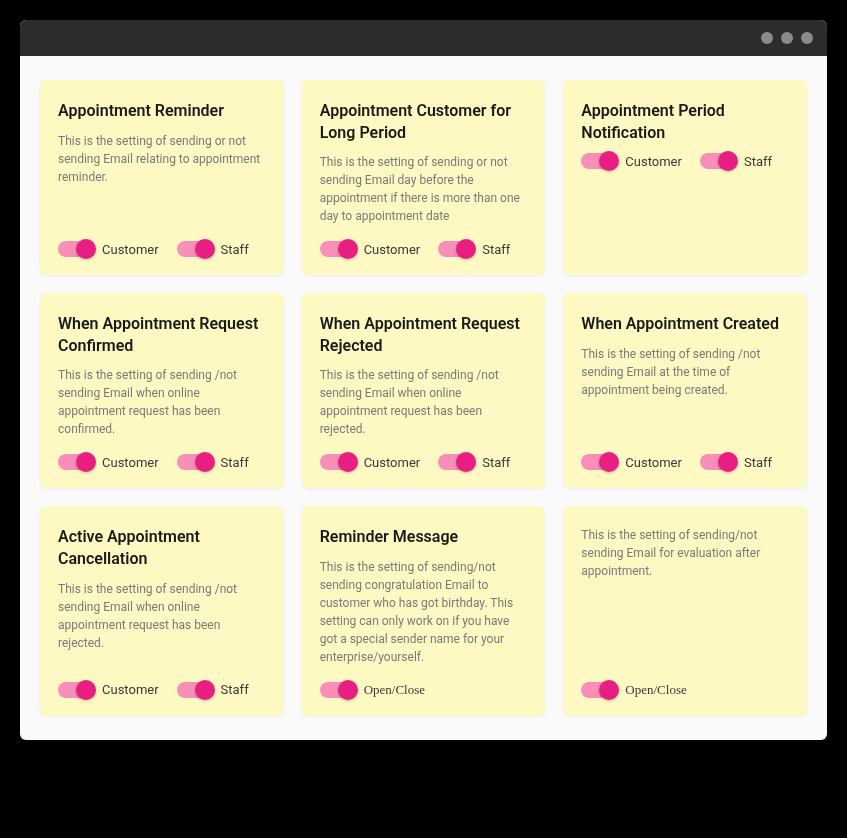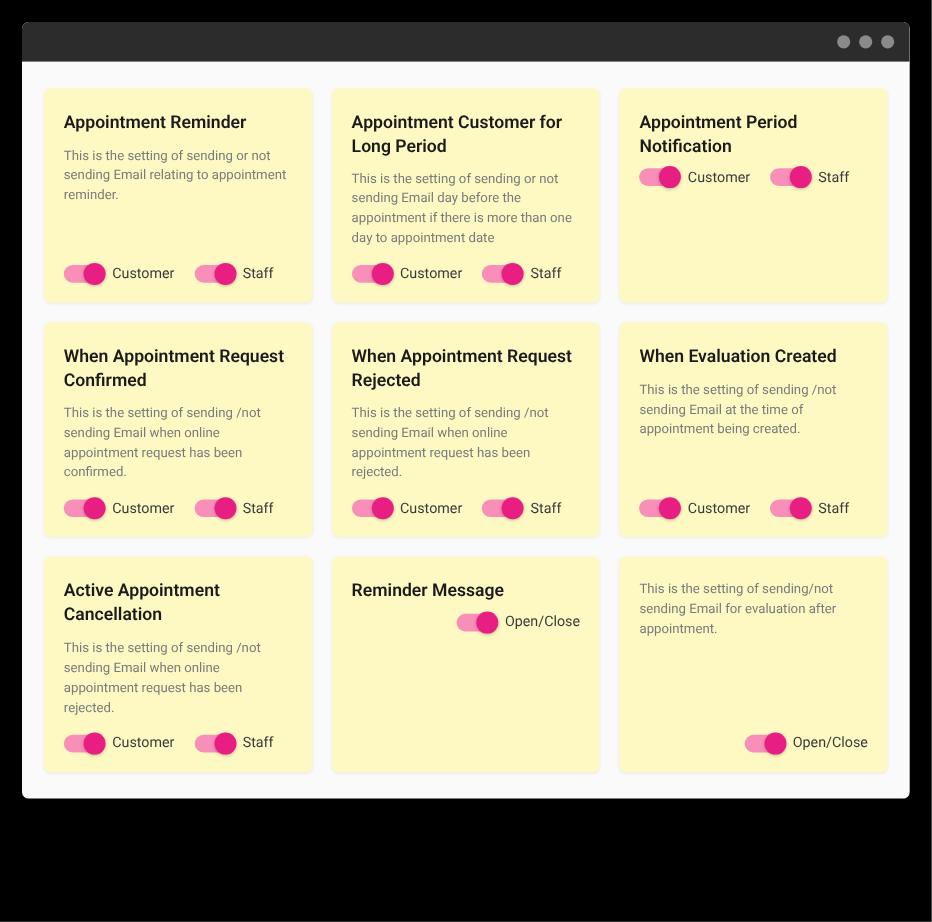--- a/index.html
+++ b/index.html
@@ -60,21 +60,22 @@
       line-height: 1.5;
       margin-bottom: 16px;
       flex: 1;
     }
     .toggle-row {
       display: flex;
       gap: 18px;
       align-items: center;
     }
     .toggle-row.center {
-      justify-content: flex-end;
+      justify-content: flex-start;
+      font-family: Liberation Serif, serif;
     }
     .toggle-group {
       display: flex;
       align-items: center;
       gap: 8px;
     }
     .toggle {
       position: relative;
       width: 36px;
       height: 16px;
@@ -178,21 +179,21 @@
           <span class="toggle-label">Customer</span>
         </div>
         <div class="toggle-group">
           <div class="toggle"></div>
           <span class="toggle-label">Staff</span>
         </div>
       </div>
     </div>
 
     <div class="card">
-      <div class="card-title">When Evaluation Created</div>
+      <div class="card-title">When Appointment Created</div>
       <div class="card-desc">This is the setting of sending /not sending Email at the time of appointment being created.</div>
       <div class="toggle-row">
         <div class="toggle-group">
           <div class="toggle"></div>
           <span class="toggle-label">Customer</span>
         </div>
         <div class="toggle-group">
           <div class="toggle"></div>
           <span class="toggle-label">Staff</span>
         </div>
@@ -209,20 +210,21 @@
         </div>
         <div class="toggle-group">
           <div class="toggle"></div>
           <span class="toggle-label">Staff</span>
         </div>
       </div>
     </div>
 
     <div class="card">
       <div class="card-title">Reminder Message</div>
+      <div class="card-desc">This is the setting of sending/not sending congratulation Email to customer who has got birthday. This setting can only work on if you have got a special sender name for your enterprise/yourself.</div>
       <div class="toggle-row center">
         <div class="toggle-group">
           <div class="toggle"></div>
           <span class="toggle-label">Open/Close</span>
         </div>
       </div>
     </div>
 
     <div class="card">
       <div class="card-desc">This is the setting of sending/not sending Email for evaluation after appointment.</div>

